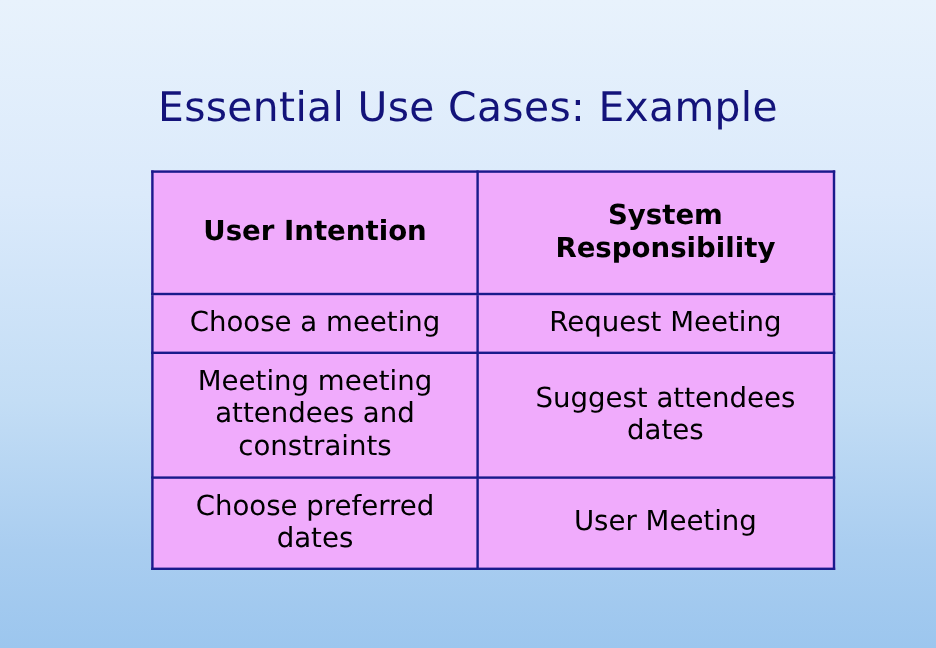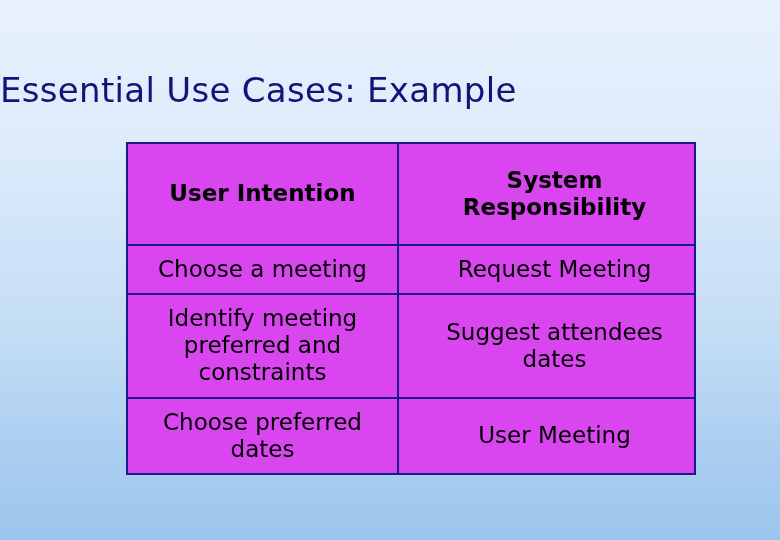--- a/index.html
+++ b/index.html
@@ -17,37 +17,38 @@
     position: relative;
     width: 780px;
     height: 540px;
     box-sizing: border-box;
   }
   .slide-title {
     position: absolute;
     top: 70px;
     left: 0;
     width: 780px;
+    text-align: center;
     font-size: 34px;
     color: #13137a;
     letter-spacing: 0.3px;
     font-weight: normal;
     white-space: nowrap;
   }
   .table-wrap {
     position: absolute;
     top: 142px;
     left: 126px;
     width: 524px;
   }
   table.uc-table {
     border-collapse: collapse;
     width: 524px;
     table-layout: fixed;
-    background: #d946ef;
+    background: #f0abfc;
   }
   table.uc-table td {
     border: 2px solid #1a1a8c;
     text-align: center;
     vertical-align: middle;
     color: #000000;
     font-size: 23px;
     line-height: 1.18;
     padding: 10px 6px;
   }
@@ -90,21 +91,21 @@
       <tr class="body-row">
         <td class="col-left">
           <span class="cell-text">Choose a meeting</span>
         </td>
         <td class="col-right">
           <span class="cell-text">Request Meeting</span>
         </td>
       </tr>
       <tr class="body-row">
         <td class="col-left">
-          <span class="cell-text">Identify meeting preferred and constraints</span>
+          <span class="cell-text">Meeting meeting attendees and constraints</span>
         </td>
         <td class="col-right">
           <span class="cell-text">Suggest attendees dates</span>
         </td>
       </tr>
       <tr class="body-row">
         <td class="col-left">
           <span class="cell-text">Choose preferred dates</span>
         </td>
         <td class="col-right">

